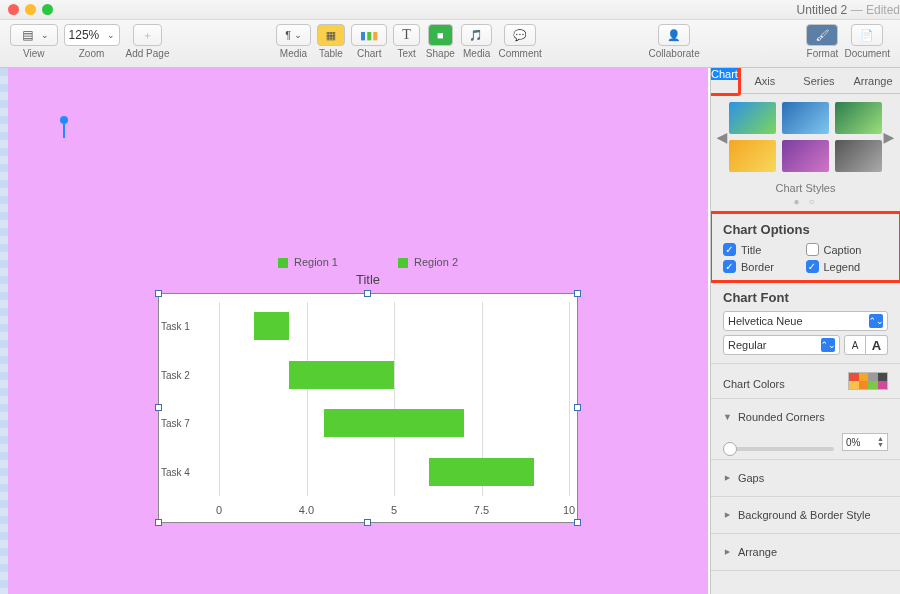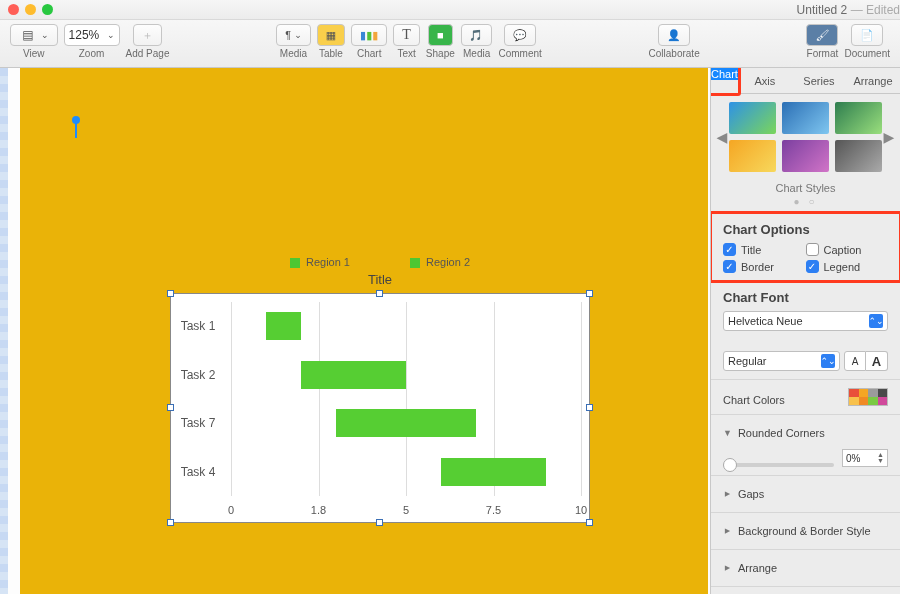--- a/index.html
+++ b/index.html
@@ -18,21 +18,21 @@
   .tgroup{ display:flex; flex-direction:column; align-items:center; gap:2px;}
   .tgroup .tlabel{ font-size:10px; color:#6b6b6b;}
   .tbtn{ height:22px; background:linear-gradient(#fdfdfd,#f2f2f2); border:1px solid #c6c6c6; border-radius:4px; display:flex; align-items:center; justify-content:center; padding:0 8px; font-size:11px; color:#555;}
   .tbtn.disabled{ color:#bbb;}
   .spacer{flex:1;}
   .zoomsel{ width:56px; height:22px; border:1px solid #c6c6c6; border-radius:4px; background:#fff; display:flex; align-items:center; justify-content:space-between; padding:0 4px;}
   .caret{font-size:9px;color:#555;}
   .ico{ width:18px; text-align:center; font-size:12px;}
 
   
-  .doc-area{ position:absolute; top:68px; left:8px; right:192px; bottom:0; background:#eab308;margin-left:12px;}
+  .doc-area{ position:absolute; top:68px; left:8px; right:192px; bottom:0; background:#f0abfc;}
   .leftstrip{ position:absolute; top:68px; left:0; width:8px; bottom:0; background:repeating-linear-gradient(#c7d9f3 0 8px,#d6e4f5 8px 16px); }
 
   .sidebar{ position:absolute; top:68px; right:0; width:190px; bottom:0; background:#ececec; border-left:1px solid #c8c8c8; overflow:hidden;}
 
   
   .canvas{ position:relative; width:100%; height:100%;}
   .cursor{ position:absolute; left:55px; top:52px; width:2px; height:18px; background:#1e8cff;}
   .cursor::before{content:""; position:absolute; top:-4px; left:-3px; width:8px; height:8px; background:#1e8cff; border-radius:50%;}
 
   .chartbox{ position:absolute; left:150px; top:188px; width:420px;}
@@ -42,21 +42,21 @@
   .chartframe{ margin-top:6px; border:1px solid #888; position:relative; height:230px; background:#fff;}
   
   .sh{ position:absolute; width:7px; height:7px; background:#fff; border:1px solid #3b6fb5;}
   .sh.tl{left:-4px;top:-4px; border-radius:0; background:#fff;} .sh.tr{right:-4px;top:-4px;} .sh.bl{left:-4px;bottom:-4px;} .sh.br{right:-4px;bottom:-4px;}
   .sh.tm{left:50%;top:-4px;margin-left:-4px;} .sh.bm{left:50%;bottom:-4px;margin-left:-4px;}
   .sh.lm{left:-4px;top:50%;margin-top:-4px;} .sh.rm{right:-4px;top:50%;margin-top:-4px;}
 
   .plot{ position:absolute; left:60px; right:10px; top:8px; bottom:28px;}
   .grid{position:absolute; top:0; bottom:0; width:1px; background:#ddd;}
   .bar{ position:absolute; height:28px; background:#56ce33;}
-  .ylab{ position:absolute; left:-58px; width:50px; text-align:center; font-size:12px; color:#555; transform:translateY(-50%);}
+  .ylab{ position:absolute; left:-58px; width:50px; text-align:left; font-size:10px; color:#555; transform:translateY(-50%);}
   .xlab{ position:absolute; bottom:-20px; transform:translateX(-50%); font-size:11px; color:#555;}
   .editbtn{ margin:12px auto 0; width:110px; height:24px; background:#3d9bf4; color:#fff; border-radius:4px; display:flex; align-items:center; justify-content:center; font-size:12px;}
 
   
   .sbtabs{ display:flex; height:26px; border-bottom:1px solid #c8c8c8;}
   .sbtab{ flex:1; font-size:11px; color:#555; display:flex; align-items:center; justify-content:center; background:#ececec;}
   .sbtab.active{ background:#1587ff; color:#fff;}
   .sbtabwrap{ border:3px solid #ff3a1f; border-radius:3px; margin:-3px; position:relative; z-index:2;}
   .sbtabwrap .sbtab{ margin:0;}
 
@@ -68,21 +68,21 @@
   .dots{ text-align:center; color:#bbb; font-size:10px; letter-spacing:3px; padding-bottom:6px;}
 
   .section{ border-top:1px solid #d6d6d6; padding:8px 12px;}
   .section.hl{ outline:3px solid #ff3a1f; outline-offset:-1px;}
   .section h4{ font-size:13px; font-weight:600; color:#444; margin-bottom:6px;}
   .opts{ display:grid; grid-template-columns:1fr 1fr; row-gap:4px;}
   .opt{ display:flex; align-items:center; gap:5px; font-size:11px; color:#444;}
   .cb{ width:13px; height:13px; border:1px solid #999; border-radius:3px; background:#fff; display:flex; align-items:center; justify-content:center;}
   .cb.on{ background:#2d7ff3; border-color:#2d7ff3; color:#fff; font-size:10px;}
 
-  .fontsel{ display:flex; gap:4px; margin-top:20px;}
+  .fontsel{ display:flex; gap:4px; margin-top:4px;}
   .sel{ flex:1; height:20px; background:#fff; border:1px solid #bfbfbf; border-radius:3px; display:flex; align-items:center; justify-content:space-between; padding:0 4px; font-size:11px;}
   .sel .ar{ width:14px; height:14px; background:#2d7ff3; border-radius:2px; color:#fff; font-size:9px; display:flex; align-items:center; justify-content:center;}
   .fontbtns{ display:flex;}
   .sq{ width:22px; height:20px; border:1px solid #bfbfbf; background:#fff; display:flex; align-items:center; justify-content:center; font-size:10px;}
   .sq:first-child{border-radius:3px 0 0 3px;} .sq:last-child{border-radius:0 3px 3px 0; border-left:none; font-size:13px; font-weight:bold;}
 
   .colorswatch{ width:40px; height:18px; border:1px solid #bbb; display:grid; grid-template-columns:repeat(4,1fr); grid-template-rows:repeat(2,1fr); margin-left:auto;}
   .colorswatch span{display:block;}
 
   .disclose{ display:flex; align-items:center; gap:6px; font-size:11px; color:#444; padding:4px 0;}
@@ -192,21 +192,21 @@
           <div class="sh tr"></div>
         <div class="sh lm"></div>
           <div class="sh rm"></div>
         <div class="sh bl"></div>
           <div class="sh bm"></div>
           <div class="sh br"></div>
         <div class="plot" id="plot" style="width: 350px; height: 194px;">
             <div class="grid" style="left: 0px;"></div>
             <div class="xlab" style="left: 0px;">0</div>
             <div class="grid" style="left: 87.5px;"></div>
-            <div class="xlab" style="left: 87.5px;">1.8</div>
+            <div class="xlab" style="left: 87.5px;">4.0</div>
             <div class="grid" style="left: 175px;"></div>
             <div class="xlab" style="left: 175px;">5</div>
             <div class="grid" style="left: 262.5px;"></div>
             <div class="xlab" style="left: 262.5px;">7.5</div>
             <div class="grid" style="left: 350px;"></div>
             <div class="xlab" style="left: 350px;">10</div>
             <div class="ylab" style="top: 24.25px;">Task 1</div>
             <div class="bar" style="top: 10.25px; left: 35px; width: 35px;"></div>
             <div class="ylab" style="top: 72.75px;">Task 2</div>
             <div class="bar" style="top: 58.75px; left: 70px; width: 105px;"></div>

